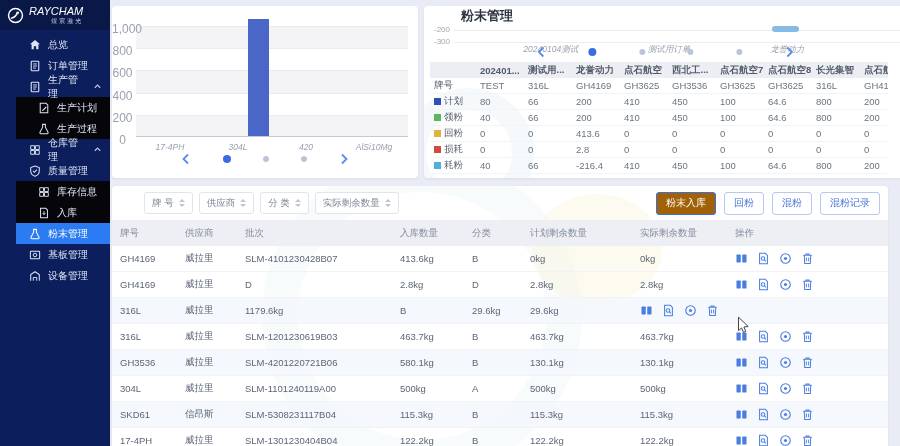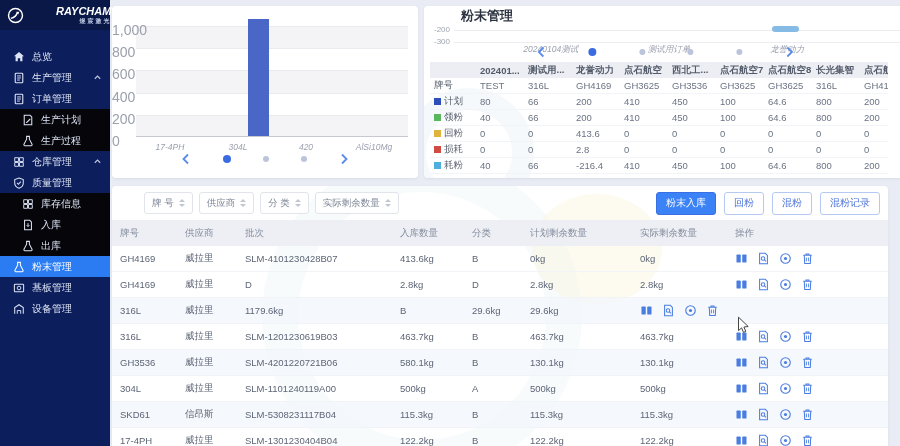--- a/index.html
+++ b/index.html
@@ -6,24 +6,24 @@
   html,body { width: 900px; height: 446px; overflow: hidden;
     font-family: "Liberation Sans", "DejaVu Sans", sans-serif;
     background: #e9ecf4; position: relative; }
 
   
   .sidebar { position: absolute; left:0; top:0; width:110px; height:446px;
     background:#0c1e5c; z-index:10; }
   .logo { height:30px; background:#0a1848; display:flex; align-items:center;
     padding:0 7px; gap:5px; }
   .logo-mark { width:17px; height:17px; flex:0 0 auto; }
-  .logo-text { color:#fff; font-weight:bold; font-style:italic; font-size:11px; line-height:1;margin-left:27px; }
+  .logo-text { color:#fff; font-weight:normal; font-style:italic; font-size:11px; line-height:1; }
   .logo-sub { display:block; color:#c9d4ef; font-size:6px; letter-spacing:2px;
     font-style:normal; text-align:right; margin-top:1px; }
-  .side-menu { padding-top:16px; }
+  .side-menu { padding-top:4px;margin-left:16px; }
   .side-item { height:21px; display:flex; align-items:center; gap:7px;
     padding:0 8px 0 13px; color:#dde4f5; font-size:10px; cursor:pointer; }
   .side-item.sub { background:#05050a; padding-left:22px; }
   .side-item.active { background:#2b7cf2; color:#fff; }
   .s-icon { width:12px; height:12px; display:inline-flex; flex:0 0 auto; }
   .s-icon svg { width:12px; height:12px; }
   .chev { margin-left:auto; width:9px; height:9px; opacity:.85; display:inline-flex; }
   .chev svg { width:9px; height:9px; }
 
   
@@ -43,21 +43,21 @@
   .card-left  { left:2px;   top:6px;   width:306px; height:172px; }
   .card-right { left:314px; top:6px;   width:524px; height:172px; overflow:hidden; }
   .card-main  { left:2px;   top:186px; width:776px; height:266px; overflow:hidden; }
 
   
   .plot { position:absolute; left:24px; top:20px; width:272px; height:111px; }
   .band { position:absolute; left:0; width:100%; height:20%; }
   .band.shade { background:#f4f4f7; }
   .gline { position:absolute; left:0; width:100%; height:1px; background:#e9e9ee; }
   .x-axis { position:absolute; left:0; bottom:0; width:100%; height:1px; background:#c7c9d2; }
-  .ylab { position:absolute; width:21px; text-align:left; font-size:14px; color:#9aa0ac; left:0; }
+  .ylab { position:absolute; width:21px; text-align:center; font-size:12px; color:#9aa0ac; left:0; }
   .xlab { position:absolute; top:136px; font-size:8.5px; font-style:italic; color:#9aa0ae;
     transform:translateX(-50%); }
   .bar { position:absolute; bottom:1px; width:21px; background:#4a67c8; }
   .pager { position:absolute; display:flex; align-items:center; justify-content:space-between; }
   .pager-left { left:50%; transform:translateX(-50%); top:147px; width:168px; }
   .pager-right { left:50%; transform:translateX(-58%); top:40px; width:258px; }
   .dot { width:6px; height:6px; border-radius:50%; background:#bcc4dc; }
   .dot.active { width:8px; height:8px; background:#3a6be0; }
   .pg-arrow { width:10px; height:12px; display:inline-flex; color:#5b8bea; }
   .pg-arrow svg { width:10px; height:12px; }
@@ -92,21 +92,21 @@
     background:#fff; cursor:pointer; white-space:nowrap; }
   .sortc { display:flex; flex-direction:column; gap:2px; }
   .tri-up { width:0; height:0; border-left:3px solid transparent;
     border-right:3px solid transparent; border-bottom:3px solid #c0c5cf; }
   .tri-dn { width:0; height:0; border-left:3px solid transparent;
     border-right:3px solid transparent; border-top:3px solid #c0c5cf; }
   .btns { margin-left:auto; display:flex; gap:8px; }
   .btn { height:23px; padding:0 9px; border-radius:3px; font-size:10px;
     display:flex; align-items:center; border:1px solid #b6c9f2; color:#4a72d8;
     background:#fff; cursor:pointer; white-space:nowrap; }
-  .btn.primary { background:#3b82f6; border-color:#3a6ee3; color:#fff; }
+  .btn.primary { background:#a16207; border-color:#3a6ee3; color:#fff; }
 
   .grid-cols { display:grid; grid-template-columns:65px 60px 155px 72px 58px 110px 95px 1fr;
     align-items:center; padding-left:8px; }
   .thead { position:absolute; left:0; right:0; top:34px; height:26px; background:#edeff4;
     font-size:9.5px; color:#838c9c; z-index:2; }
   .tbody { position:absolute; left:0; right:0; top:60px; z-index:2; }
   .trow { height:26px; border-bottom:1px solid #f2f3f6; font-size:9.5px; color:#5d6575;
     background:transparent; }
   .trow:nth-child(2n+3) { background:rgba(243,246,251,.8); }
   .tcell { overflow:hidden; white-space:nowrap; padding-right:4px; }
@@ -147,36 +147,36 @@
         </span>
         <span class="s-label">总览</span>
       </div>
       <div class="side-item">
         <span class="s-icon">
           <svg viewBox="0 0 14 14">
             <rect x="2.6" y="1.4" width="8.8" height="11.2" rx="1" fill="none" stroke="currentColor" stroke-width="1.3"></rect>
             <path d="M4.8 4.6h4.4M4.8 7h4.4M4.8 9.4h3.2" stroke="currentColor" stroke-width="1.1" fill="none"></path>
           </svg>
         </span>
+        <span class="s-label">订单管理</span>
+      </div>
+      <div class="side-item">
+        <span class="s-icon">
+          <svg viewBox="0 0 14 14">
+            <rect x="2.6" y="1.4" width="8.8" height="11.2" rx="1" fill="none" stroke="currentColor" stroke-width="1.3"></rect>
+            <path d="M4.8 4.6h4.4M4.8 7h4.4M4.8 9.4h3.2" stroke="currentColor" stroke-width="1.1" fill="none"></path>
+          </svg>
+        </span>
         <span class="s-label">生产管理</span>
         <span class="chev">
           <svg viewBox="0 0 10 10">
             <path d="m2 6.4 3-3 3 3" fill="none" stroke="currentColor" stroke-width="1.3"></path>
           </svg>
         </span>
       </div>
-      <div class="side-item">
-        <span class="s-icon">
-          <svg viewBox="0 0 14 14">
-            <rect x="2.6" y="1.4" width="8.8" height="11.2" rx="1" fill="none" stroke="currentColor" stroke-width="1.3"></rect>
-            <path d="M4.8 4.6h4.4M4.8 7h4.4M4.8 9.4h3.2" stroke="currentColor" stroke-width="1.1" fill="none"></path>
-          </svg>
-        </span>
-        <span class="s-label">订单管理</span>
-      </div>
       <div class="side-item sub">
         <span class="s-icon">
           <svg viewBox="0 0 14 14">
             <path d="M2.6 1.5h6.8l2 2v9H2.6Z" fill="none" stroke="currentColor" stroke-width="1.2"></path>
             <path d="M4.8 9.6 9.2 5.2l1 1L5.8 10.6H4.8Z" fill="currentColor"></path>
           </svg>
         </span>
         <span class="s-label">生产计划</span>
       </div>
       <div class="side-item sub">
@@ -218,28 +218,20 @@
         <span class="s-label">库存信息</span>
       </div>
       <div class="side-item sub">
         <span class="s-icon">
           <svg viewBox="0 0 14 14">
             <path d="M3 1.5h6l2 2v9H3Z" fill="none" stroke="currentColor" stroke-width="1.2"></path>
             <path d="M7 4.8v4M5.4 7.2 7 8.8l1.6-1.6" fill="none" stroke="currentColor" stroke-width="1.1"></path>
           </svg>
         </span>
         <span class="s-label">入库</span>
-      </div>
-      <div class="side-item sub">
-        <span class="s-icon">
-          <svg viewBox="0 0 14 14">
-            <path d="M5.4 1.6h3.2v3.3l3.1 6c.4.8-.2 1.7-1 1.7H3.3c-.8 0-1.4-.9-1-1.7l3.1-6Z" fill="none" stroke="currentColor" stroke-width="1.2"></path>
-          </svg>
-        </span>
-        <span class="s-label">出库</span>
       </div>
       <div class="side-item active">
         <span class="s-icon">
           <svg viewBox="0 0 14 14">
             <path d="M5.4 1.6h3.2v3.3l3.1 6c.4.8-.2 1.7-1 1.7H3.3c-.8 0-1.4-.9-1-1.7l3.1-6Z" fill="none" stroke="currentColor" stroke-width="1.2"></path>
           </svg>
         </span>
         <span class="s-label">粉末管理</span>
       </div>
       <div class="side-item">

